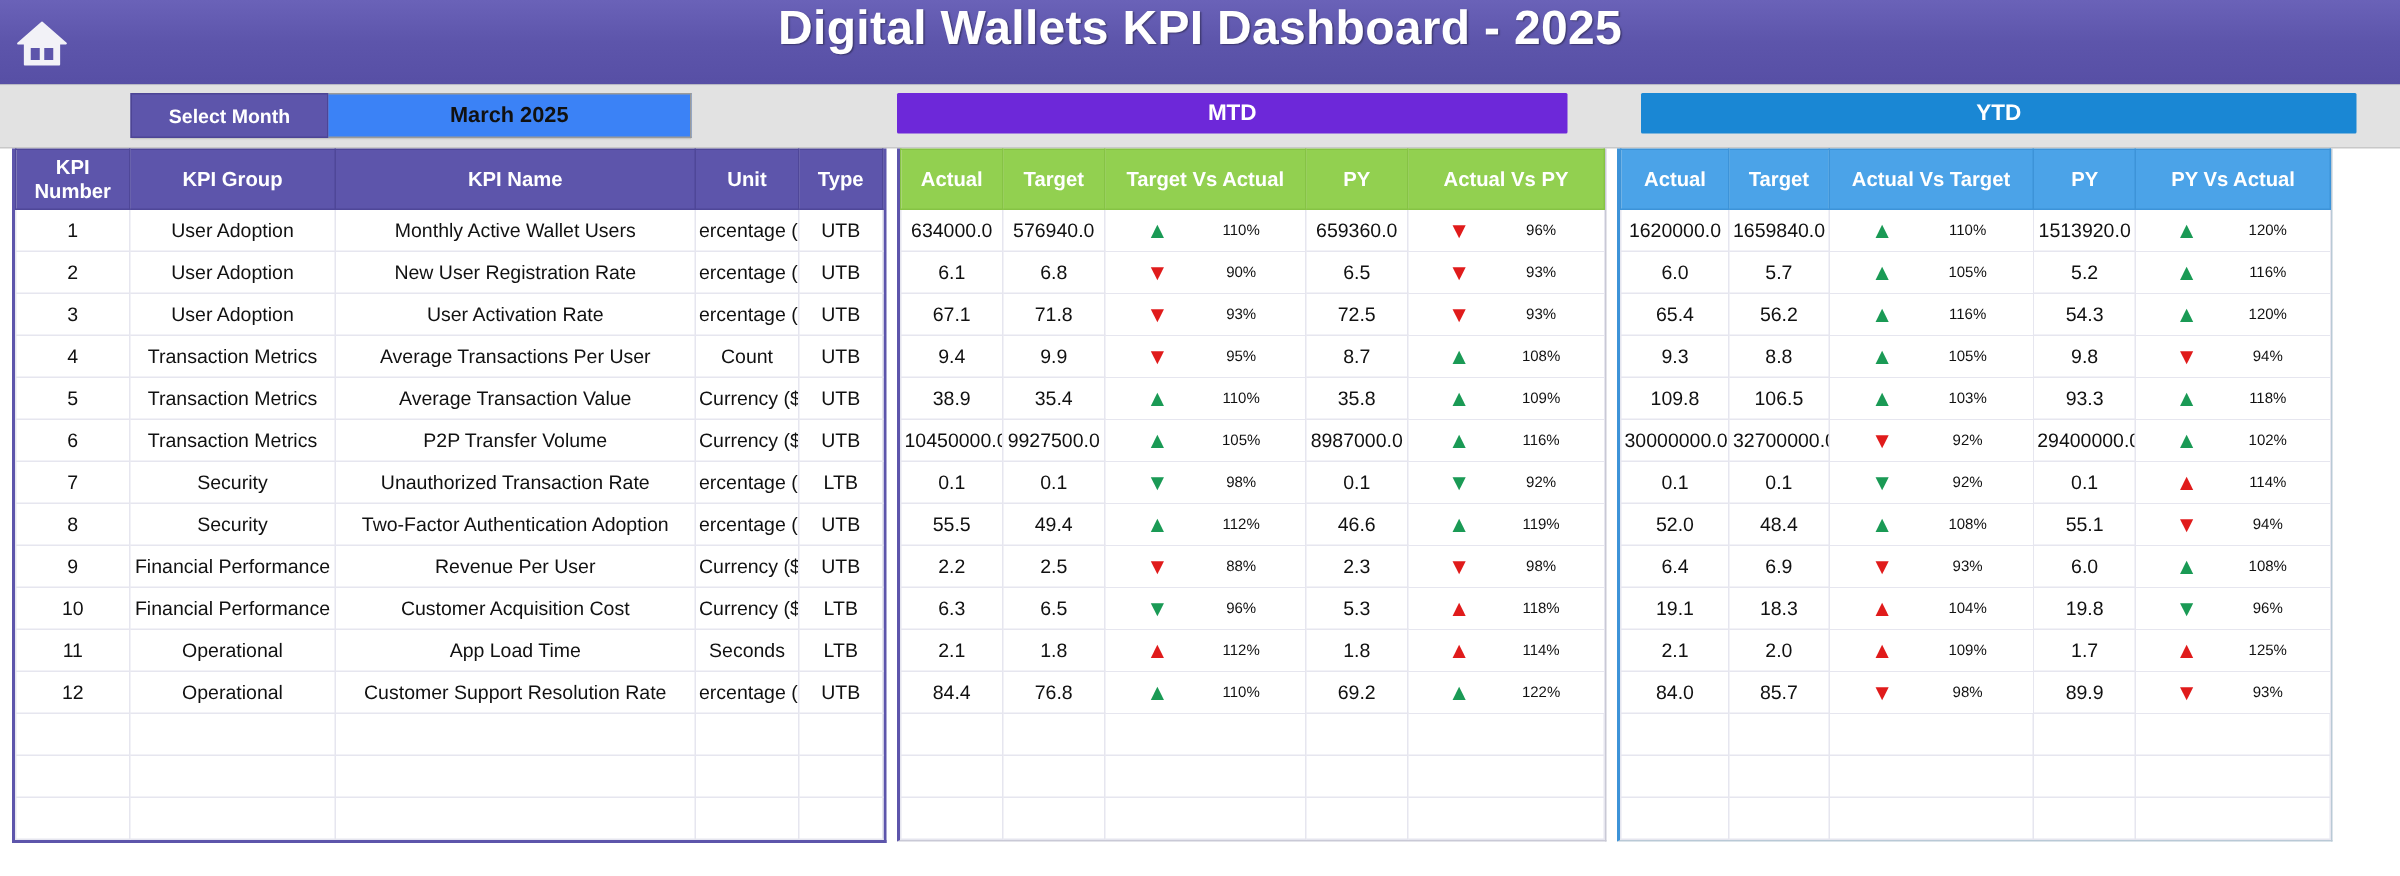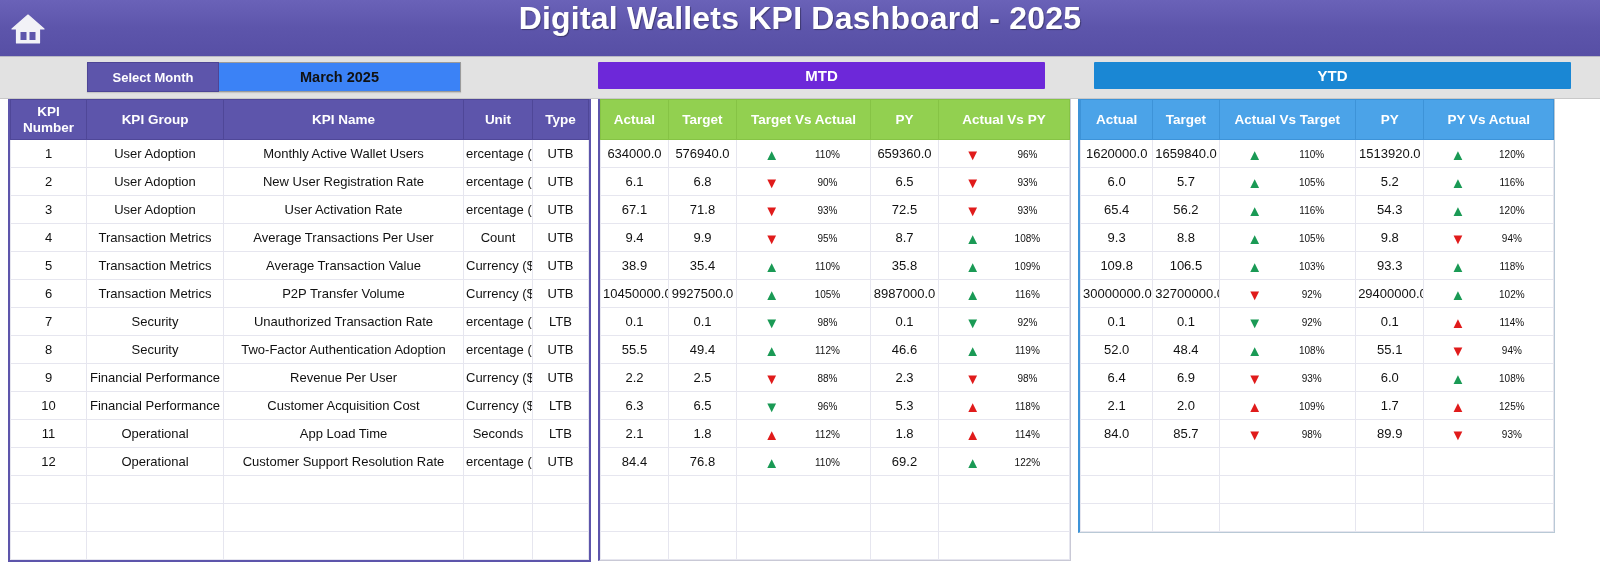--- a/index.html
+++ b/index.html
@@ -648,20 +648,33 @@
               <span class="arrow down-bad">▼</span>
               <span class="pct">93%</span>
             </td>
             <td>6.0</td>
             <td class="varcell">
               <span class="arrow up-good">▲</span>
               <span class="pct">108%</span>
             </td>
           </tr>
           <tr>
+            <td>19.1</td>
+            <td>18.3</td>
+            <td class="varcell">
+              <span class="arrow up-bad">▲</span>
+              <span class="pct">104%</span>
+            </td>
+            <td>19.8</td>
+            <td class="varcell">
+              <span class="arrow down-good">▼</span>
+              <span class="pct">96%</span>
+            </td>
+          </tr>
+          <tr>
             <td>2.1</td>
             <td>2.0</td>
             <td class="varcell">
               <span class="arrow up-bad">▲</span>
               <span class="pct">109%</span>
             </td>
             <td>1.7</td>
             <td class="varcell">
               <span class="arrow up-bad">▲</span>
               <span class="pct">125%</span>

